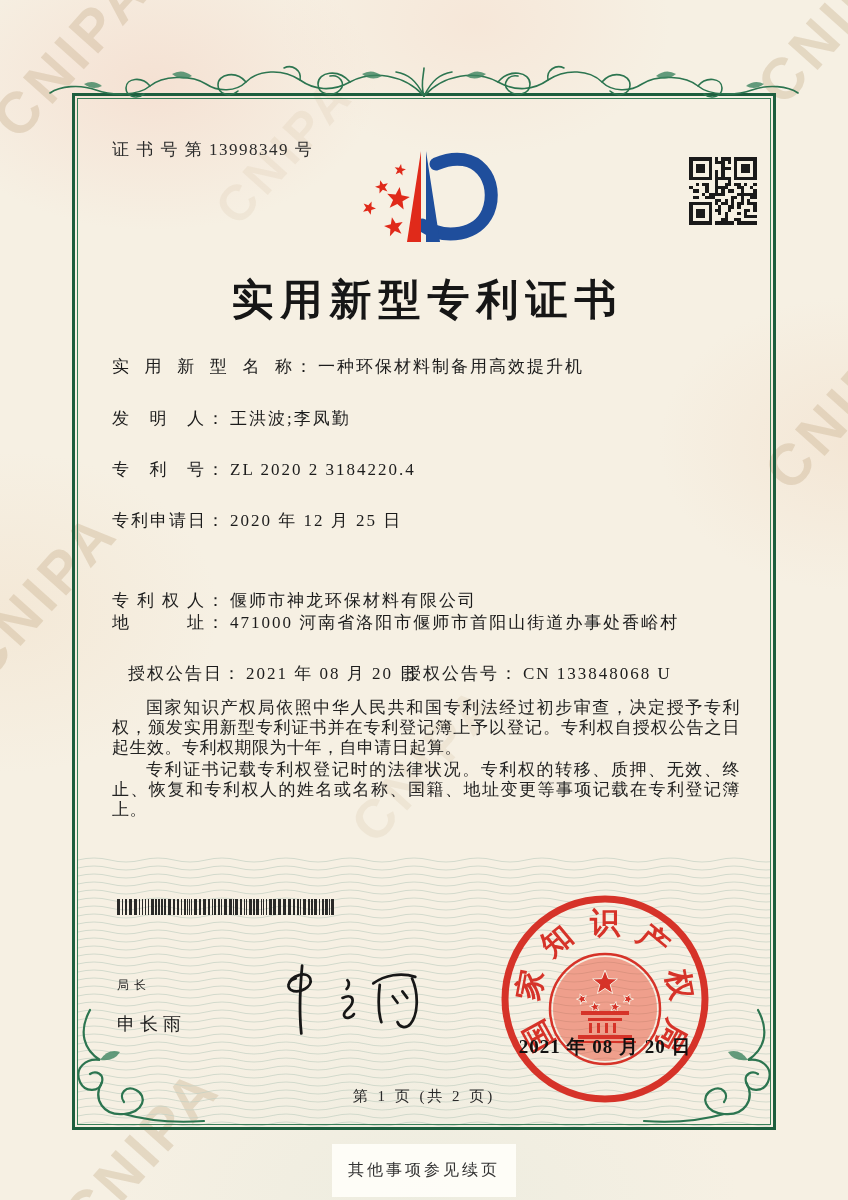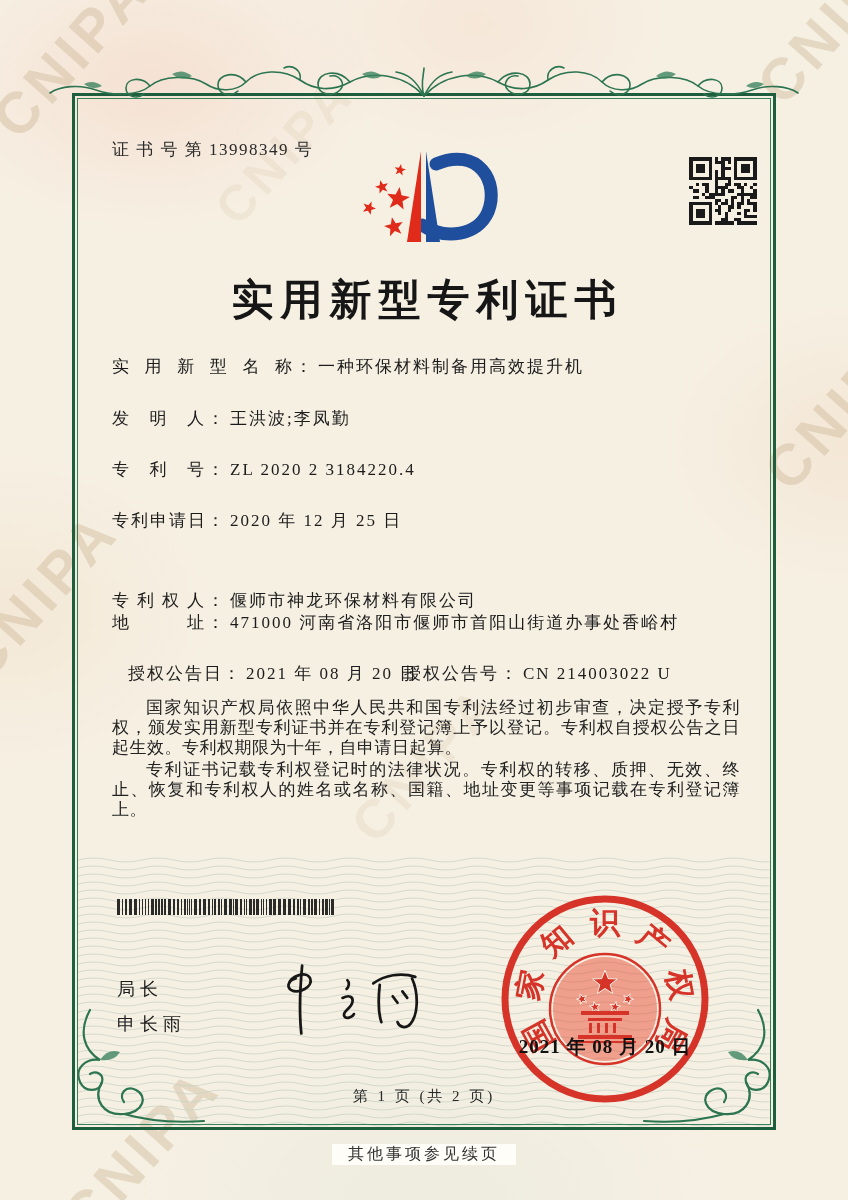--- a/index.html
+++ b/index.html
@@ -37,39 +37,39 @@
   .field-row{position:absolute;left:112px;z-index:2;font-size:17px;letter-spacing:2px;white-space:nowrap;}
   .f-label{display:inline-block;width:94px;text-align:justify;text-align-last:justify;vertical-align:bottom;}
   .f-label.wide{width:182px;}
   .f-colon{display:inline-block;margin:0 4px 0 1px;}
   .f-value{letter-spacing:2px;}
   .grant-right{position:absolute;left:276px;top:0;}
   .paras{position:absolute;left:112px;width:628px;top:698px;z-index:2;font-size:17px;
     line-height:20px;letter-spacing:.5px;text-align:justify;color:#222;}
   .paras p{margin:0 0 2px 0;text-indent:2em;}
   .barcode{position:absolute;left:117px;top:899px;z-index:2;}
-  .director-title{position:absolute;left:117px;top:977px;z-index:2;font-size:18px;letter-spacing:5px;}
+  .director-title{position:absolute;left:117px;top:977px;z-index:2;font-size:12px;letter-spacing:5px;}
   .director-name{position:absolute;left:117px;top:1012px;z-index:2;font-size:18px;letter-spacing:5px;}
   .signature{position:absolute;left:252px;top:950px;z-index:2;}
   .sig{fill:none;stroke:#171717;stroke-width:3.4px;stroke-linecap:round;stroke-linejoin:round;}
   .seal{position:absolute;left:494px;top:888px;z-index:2;opacity:.94;}
   .seal-ring{fill:none;stroke:var(--red,#d5281e);stroke-width:7px;}
   .seal-txt text{fill:var(--red,#d5281e);font-size:30px;font-weight:700;text-anchor:middle;
     font-family:"Liberation Serif","DejaVu Serif",serif;}
   .emb-halo{fill:#e8432a;opacity:.5;}
   .emb-line{stroke:var(--red,#d5281e);fill:none;stroke-width:2.5px;}
   .emb-star{fill:var(--red,#d5281e);stroke:#f6efe2;stroke-width:1px;}
   .emb-red{fill:var(--red,#d5281e);}
   .logo-star{fill:var(--logo-red,#e02a1a);}
   .seal-date{position:absolute;left:505px;top:1034px;width:200px;z-index:3;text-align:center;
     font-size:19px;font-weight:700;letter-spacing:1px;color:#111;}
   .page-indicator{position:absolute;left:0;right:0;top:1087px;z-index:2;text-align:center;
     font-size:15px;letter-spacing:3px;color:#2a2a2a;}
   .note{position:absolute;left:0;right:0;top:1144px;z-index:2;text-align:center;}
-  .note span{display:inline-block;background:rgba(255,254,250,.9);padding:0 16px;
+  .note span{display:inline-block;background:rgba(255,254,250,.9);padding:16px 16px;
     font-size:16px;letter-spacing:3px;color:#333;}
 </style>
 </head>
 <body>
 
 <div class="page">
 
   <div class="wm" style="left:-30px;top:20px;">CNIPA</div>
   <div class="wm" style="left:735px;top:-14px;">CNIPA</div>
   <div class="wm" style="left:742px;top:372px;">CNIPA</div>
@@ -375,21 +375,21 @@
   </div>
   <div class="field-row" style="top:561px;margin-top:28px;">
     <span class="f-label">专利权人</span><span class="f-colon">：</span><span class="f-value">偃师市神龙环保材料有限公司</span>
   </div>
   <div class="field-row" style="top:611px;">
     <span class="f-label">地址</span><span class="f-colon">：</span><span class="f-value">471000 河南省洛阳市偃师市首阳山街道办事处香峪村</span>
   </div>
   <div class="field-row" style="top:662px;margin-left:16px;">
     <span class="f-label">授权公告日</span><span class="f-colon">：</span><span class="f-value">2021 年 08 月 20 日</span>
     <span class="grant-right">
-      <span>授权公告号</span><span class="f-colon">：</span><span class="f-value">CN 214003022 U</span>
+      <span>授权公告号</span><span class="f-colon">：</span><span class="f-value">CN 133848068 U</span>
     </span>
   </div>
 
   <div class="paras">
     <p>国家知识产权局依照中华人民共和国专利法经过初步审查，决定授予专利权，颁发实用新型专利证书并在专利登记簿上予以登记。专利权自授权公告之日起生效。专利权期限为十年，自申请日起算。</p>
     <p>专利证书记载专利权登记时的法律状况。专利权的转移、质押、无效、终止、恢复和专利权人的姓名或名称、国籍、地址变更等事项记载在专利登记簿上。</p>
   </div>
 
   <svg class="barcode" id="barcode" width="220" height="16">
       <rect x="0" y="0" width="3" height="16" fill="#2a2a28"></rect>

